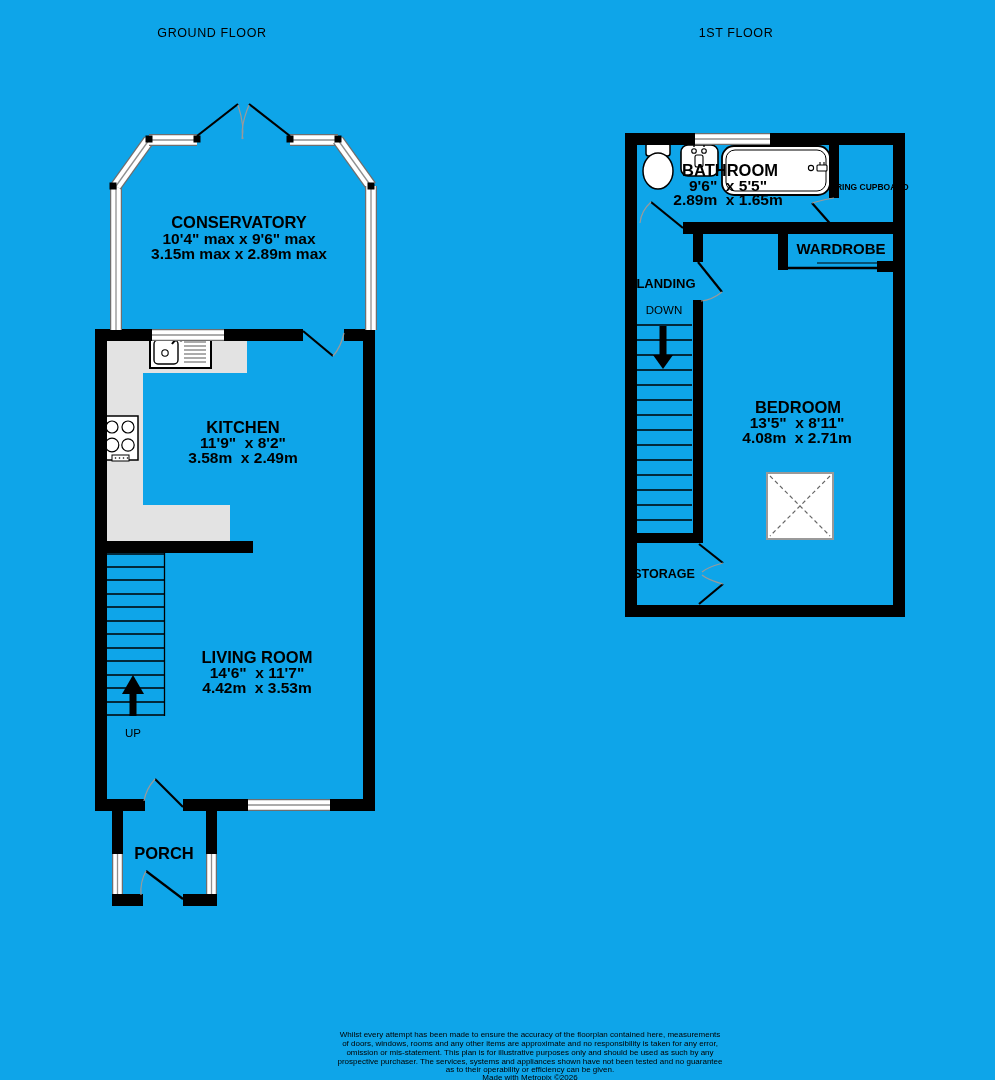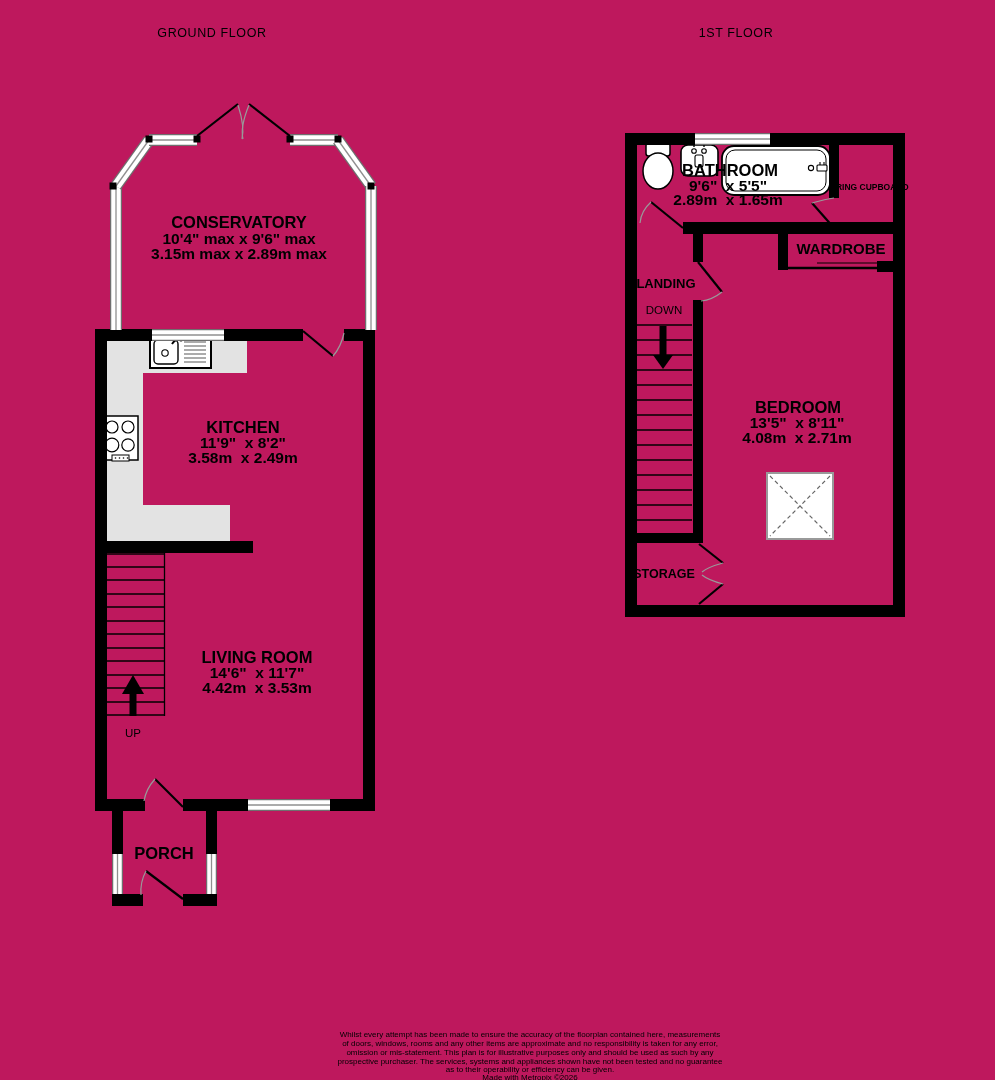--- a/index.html
+++ b/index.html
@@ -1,16 +1,16 @@
 <!DOCTYPE html>
 <html><head>
 <meta charset="utf-8">
 <style>
   html,body{margin:0;padding:0;background:#fff;}
-  .page{position:relative;width:995px;height:1080px;background:#be185d;overflow:hidden;
+  .page{position:relative;width:995px;height:1080px;background:#0ea5e9;overflow:hidden;
         font-family:"Liberation Sans", sans-serif;}
   svg text{fill:#000;white-space:pre;}
   .title{font-size:12.5px;letter-spacing:.6px;}
   .room{font-weight:bold;font-size:16.5px;}
   .dims{font-weight:bold;font-size:15.5px;}
   .room-sm{font-weight:bold;font-size:13px;}
   .room-xs{font-weight:bold;font-size:12.5px;}
   .tiny{font-weight:bold;font-size:8.5px;}
   .updown{font-size:11.5px;}
   .wardrobe{font-weight:bold;font-size:15px;}

